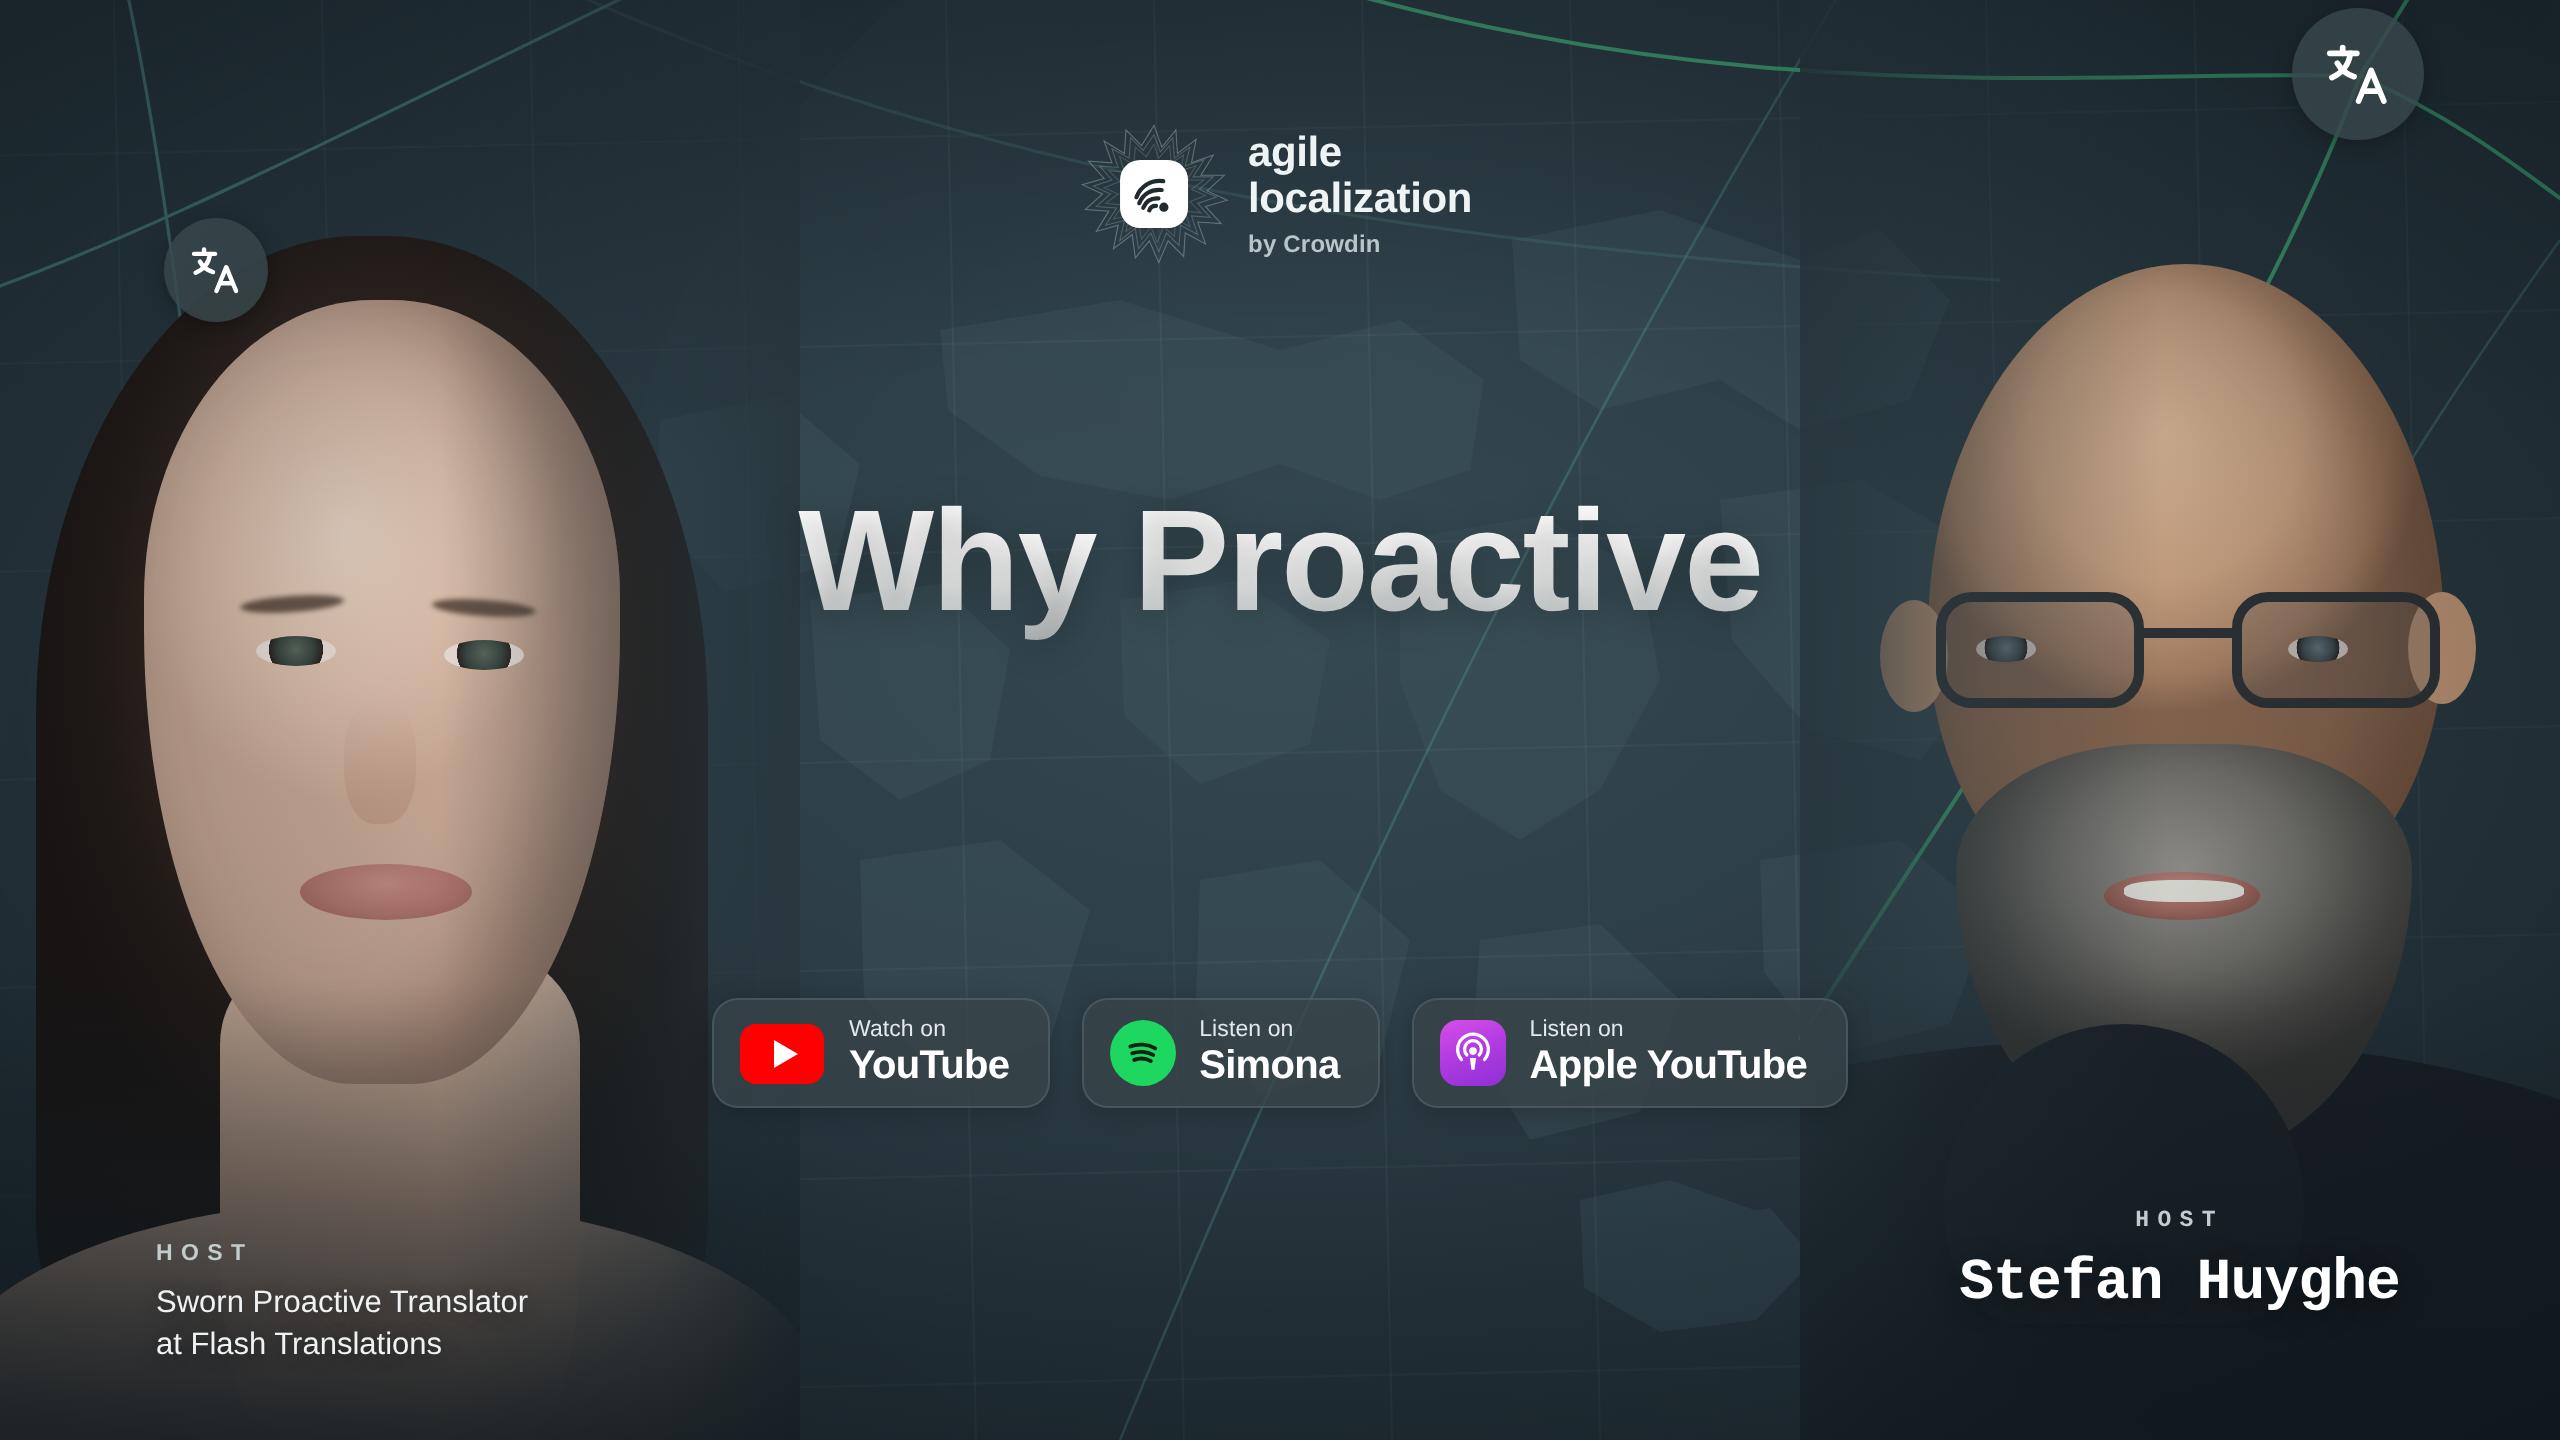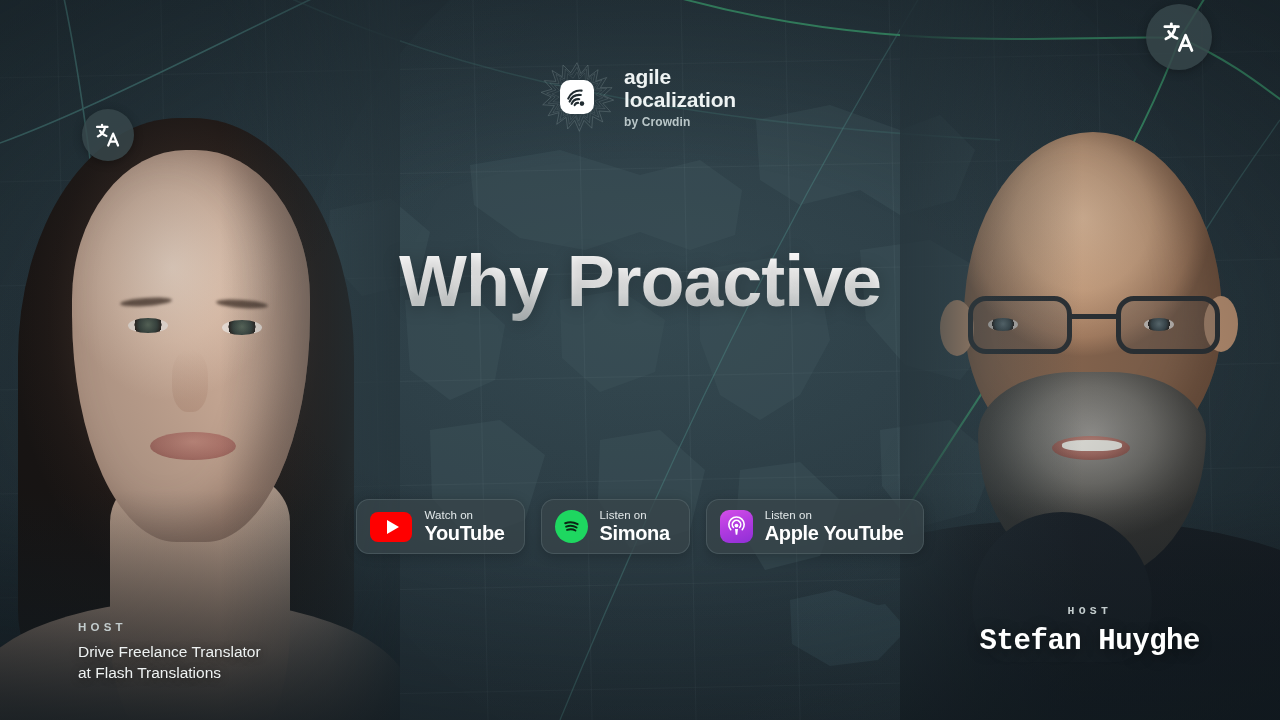--- a/index.html
+++ b/index.html
@@ -471,21 +471,21 @@
         <span class="small">Listen on</span>
         <span class="big">Apple YouTube</span>
       </span>
     </div>
 
   </div>
 
   <div class="person person-left">
     <div class="role">HOST</div>
     <div class="ptitle">
-      <span>Drive Freelance Translator</span>
+      <span>Sworn Proactive Translator</span>
       <span>at Flash Translations</span>
     </div>
   </div>
 
   <div class="person person-right">
     <div class="role">HOST</div>
     <div class="pname">Stefan Huyghe</div>
   </div>
 
 </div>

